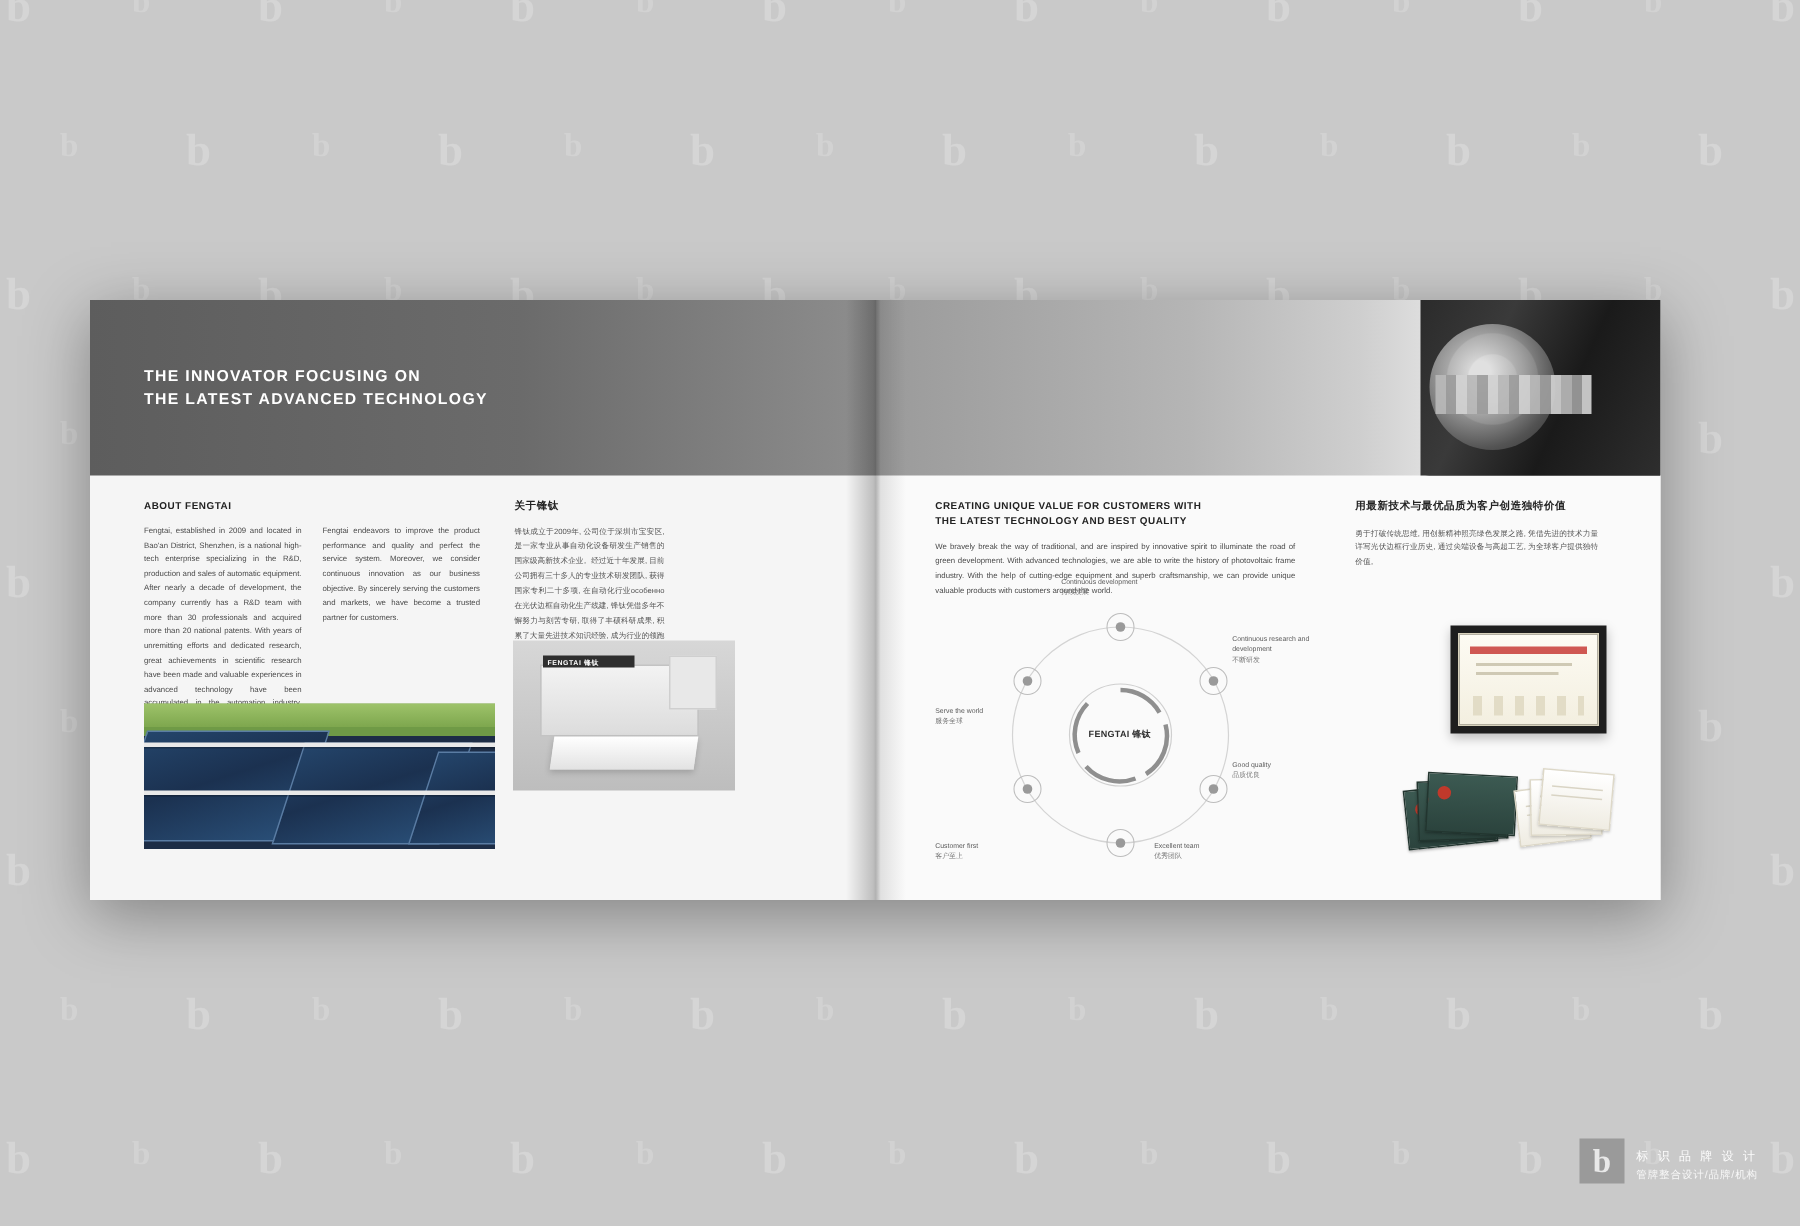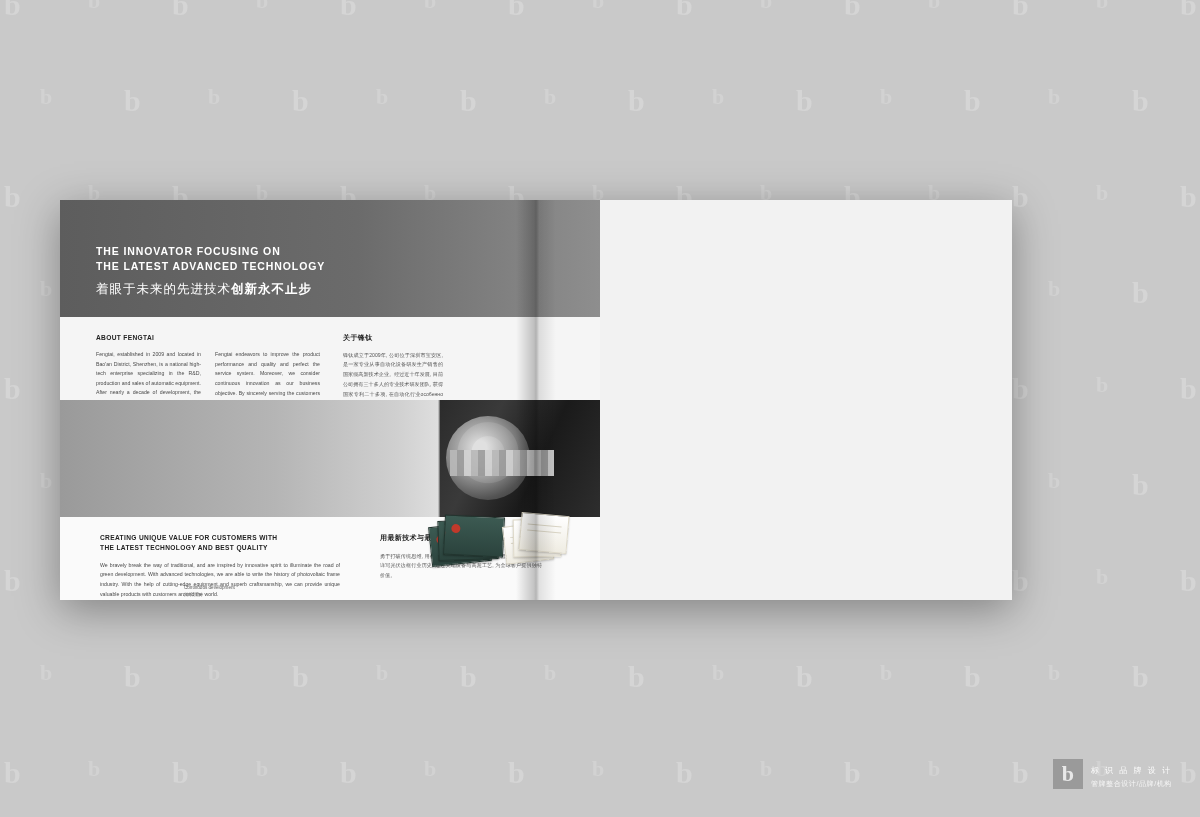--- a/index.html
+++ b/index.html
@@ -16,25 +16,24 @@
     font-family:"Liberation Serif", serif;
     font-weight:bold;
     color:rgba(255,255,255,0.22);
     font-size:30px;
     line-height:1;
     user-select:none;
   }
   .wm.sm{font-size:22px;color:rgba(255,255,255,0.18);}
   
   .spread{
-    position:absolute;left:60px;top:200px;width:952px;height:400px;
+    position:absolute;left:60px;top:200px;width:1047px;height:400px;
     box-shadow:0 10px 40px rgba(0,0,0,0.35);
     background:#f2f2f2;
     display:flex;
-    flex-direction:column;
   }
   .page{position:relative;height:100%;overflow:hidden;background:#f5f5f5;}
   .page.left{width:540px;}
   .page.right{width:540px;background:#fafafa;}
   
   .gutter{
     position:absolute;left:50%;top:0;width:40px;height:100%;
     transform:translateX(-50%);
     background:linear-gradient(to right, rgba(0,0,0,0) 0%, rgba(0,0,0,0.22) 45%, rgba(0,0,0,0.28) 50%, rgba(0,0,0,0.10) 58%, rgba(0,0,0,0) 100%);
     pointer-events:none;z-index:30;
@@ -325,23 +324,20 @@
 <div class="spread">
 
   <div class="page left">
     <div class="header-band"></div>
 
     <div class="header-title">
       <div class="en">
         <div>THE INNOVATOR FOCUSING ON</div>
         <div>THE LATEST ADVANCED TECHNOLOGY</div>
       </div>
-      <div class="cn">
-        <span>着眼于未来的先进技术</span><b>创新永不止步</b>
-      </div>
     </div>
 
     <div class="content">
 
       <div class="col c1">
         <div class="sec-title">ABOUT FENGTAI</div>
         <div class="body-text" style="margin-top:7px;">Fengtai, established in 2009 and located in Bao'an District, Shenzhen, is a national high-tech enterprise specializing in the R&amp;D, production and sales of automatic equipment. After nearly a decade of development, the company currently has a R&amp;D team with more than 30 professionals and acquired more than 20 national patents. With years of unremitting efforts and dedicated research, great achievements in scientific research have been made and valuable experiences in advanced technology have been accumulated in the automation industry, especially in the field of photovoltaic frame automation production, which makes our company take the leadership position in the industry.</div>
       </div>
 
       <div class="col c2">

